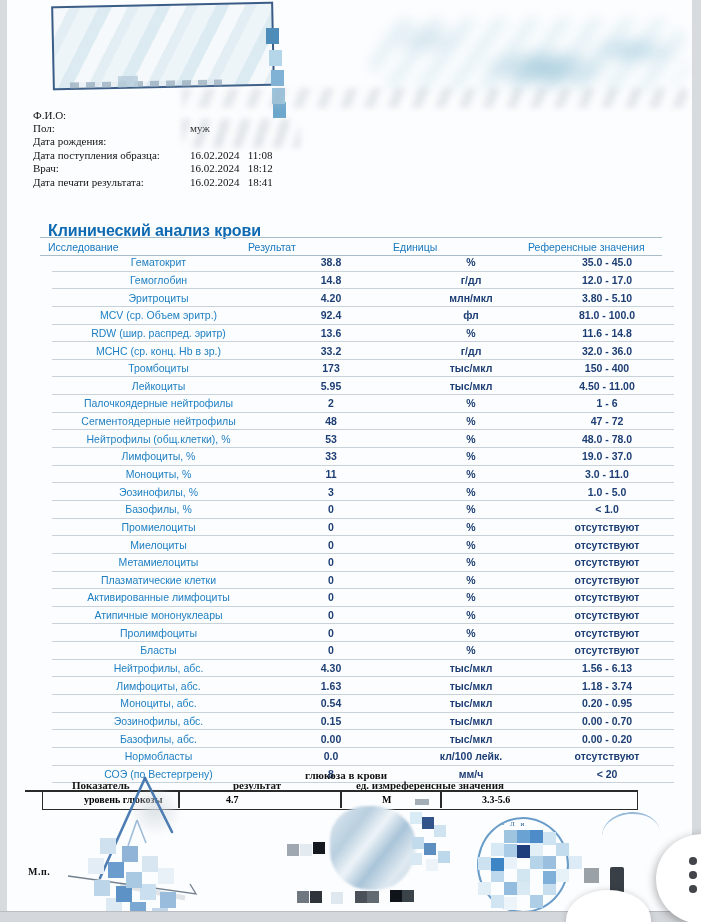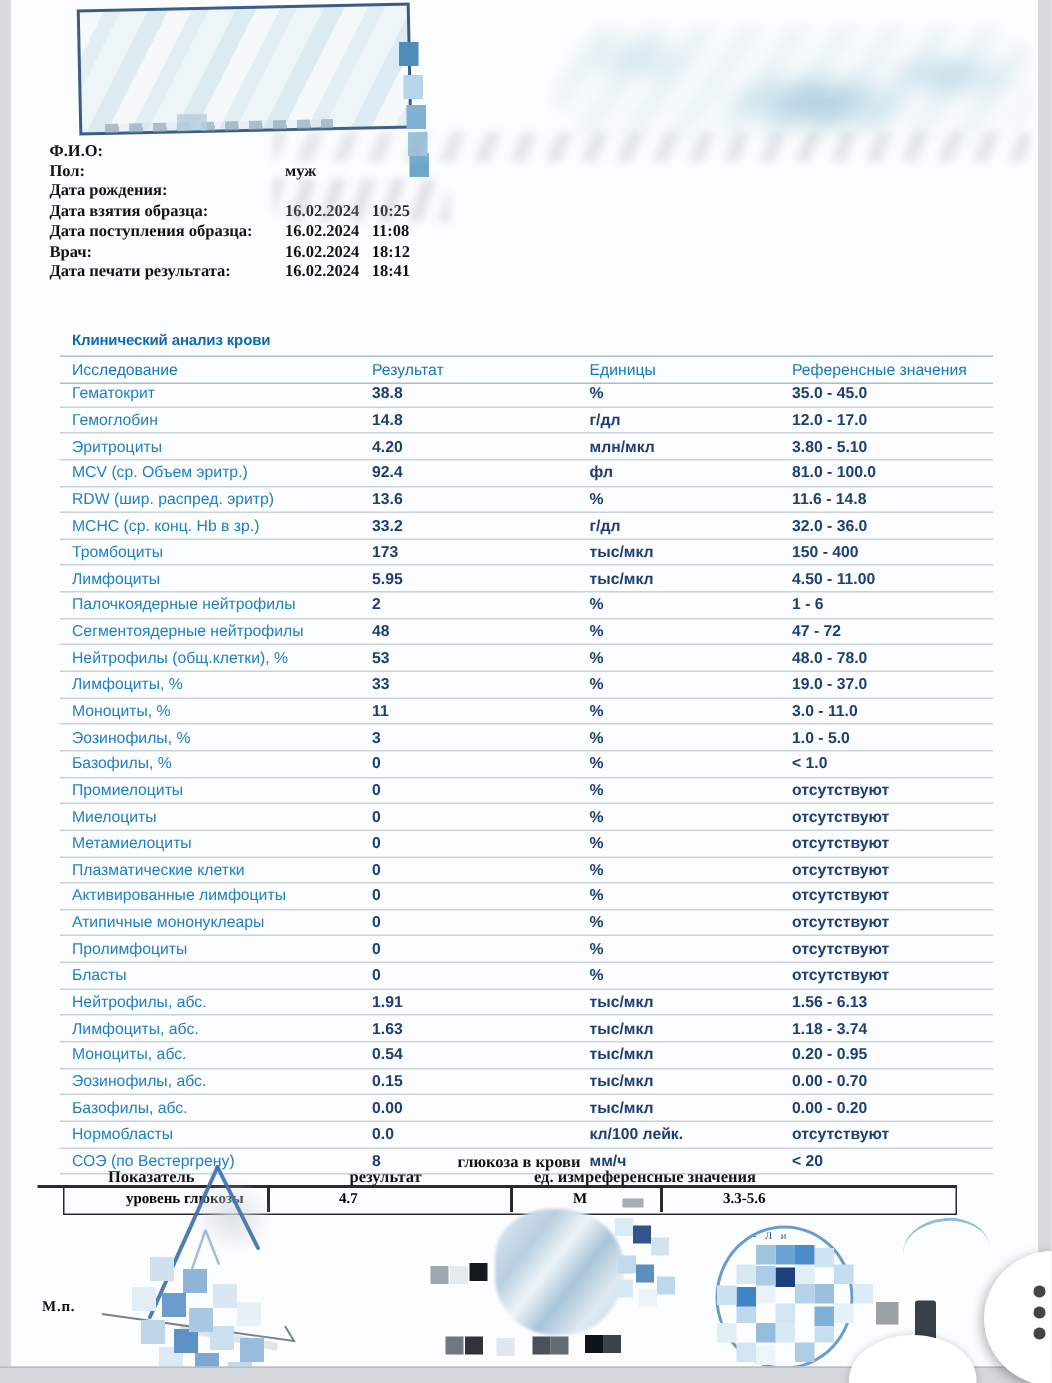--- a/index.html
+++ b/index.html
@@ -15,33 +15,33 @@
   .logo-bluecell{left:118px;top:76px;width:20px;height:11px;background:#b9cfdc;transform:rotate(-1.2deg);opacity:.85;}
   .logo-censor{left:266px;top:28px;width:13px;height:16px;background:#4e8cba;
     box-shadow:3px 22px #b5d6e8,5px 42px #7fb2d4,6px 60px #97c2dc,7px 74px #6ba6cc;}
   .hdr-watermark{left:368px;top:18px;width:322px;height:72px;border-radius:34px;filter:blur(6px);opacity:.9;
     background:
       radial-gradient(60px 26px at 18% 30%,#cfe2ec 0%,rgba(207,226,236,0) 70%),
       radial-gradient(90px 30px at 55% 70%,#9cc6d8 0%,rgba(156,198,216,0) 75%),
       radial-gradient(70px 24px at 82% 45%,#b6d6e4 0%,rgba(182,214,228,0) 70%),
       repeating-linear-gradient(125deg,rgba(210,230,240,.55) 0 12px,rgba(245,250,252,.2) 12px 26px);}
   
-  .patient{left:33px;top:94px;width:420px;font-family:"Liberation Serif",serif;font-weight:bold;font-size:11px;color:#121212;}
+  .patient{left:33px;top:108px;width:420px;font-family:"Liberation Serif",serif;font-weight:normal;font-size:11px;color:#121212;}
   .p-line{display:flex;height:13.4px;align-items:center;}
   .p-label{width:157px;flex:0 0 157px;}
   .p-value{white-space:pre;}
   .smudge1{left:182px;top:88px;width:505px;height:20px;filter:blur(3px);opacity:.8;
     background:repeating-linear-gradient(112deg,rgba(168,180,192,.38) 0 9px,rgba(236,240,244,.12) 9px 22px);}
   .smudge2{left:182px;top:119px;width:118px;height:29px;filter:blur(3px);opacity:.85;
     background:repeating-linear-gradient(108deg,rgba(168,180,192,.42) 0 8px,rgba(236,240,244,.12) 8px 19px);}
   
-  .cbc-title{left:48px;top:222px;font-size:10px;font-weight:bold;color:#0f6ab2;letter-spacing:-.1px;}
+  .cbc-title{left:48px;top:222px;font-size:16px;font-weight:bold;color:#0f6ab2;letter-spacing:-.1px;}
   .cbc-head{left:40px;top:237px;width:622px;height:17px;display:flex;align-items:center;
     border-top:1px solid #a9bdc9;border-bottom:1px solid #a9bdc9;color:#1878be;font-size:10.5px;}
-  .cbc-rows{left:40px;top:254px;width:622px;}
+  .cbc-rows{left:52px;top:254px;width:622px;text-align:center;}
   .cbc-row{display:flex;height:16.65px;align-items:center;border-bottom:1px solid #c8d2d8;font-size:10.5px;}
   .col-name{flex:0 0 205px;padding-left:8px;box-sizing:border-box;color:#1e7fc2;}
   .col-res{flex:0 0 145px;padding-left:3px;box-sizing:border-box;color:#1c3e74;font-weight:bold;}
   .col-unit{flex:0 0 135px;padding-left:3px;box-sizing:border-box;color:#1c3e74;font-weight:600;}
   .col-ref{flex:1;padding-left:3px;box-sizing:border-box;color:#1c3e74;font-weight:600;}
   .cbc-head .col-name,.cbc-head .col-res,.cbc-head .col-unit,.cbc-head .col-ref{color:#1878be;font-weight:normal;}
   
   .glu{font-family:"Liberation Serif",serif;color:#141414;}
   .glu-title{left:305px;top:769px;font-size:11px;font-weight:bold;}
   .glu-h{top:779px;font-size:11px;font-weight:bold;text-align:center;}
@@ -103,24 +103,20 @@
   </div>
     <div class="p-line">
     <span class="p-label">Пол:</span>
     <span class="p-value">муж</span>
   </div>
     <div class="p-line">
     <span class="p-label">Дата рождения:</span>
     <span class="p-value"></span>
   </div>
     <div class="p-line">
-    <span class="p-label">Дата взятия образца:</span>
-    <span class="p-value">16.02.2024   10:25</span>
-  </div>
-    <div class="p-line">
     <span class="p-label">Дата поступления образца:</span>
     <span class="p-value">16.02.2024   11:08</span>
   </div>
     <div class="p-line">
     <span class="p-label">Врач:</span>
     <span class="p-value">16.02.2024   18:12</span>
   </div>
     <div class="p-line">
     <span class="p-label">Дата печати результата:</span>
     <span class="p-value">16.02.2024   18:41</span>
@@ -173,21 +169,21 @@
     <span class="col-unit">г/дл</span>
     <span class="col-ref">32.0 - 36.0</span>
   </div>
     <div class="cbc-row">
     <span class="col-name">Тромбоциты</span>
     <span class="col-res">173</span>
     <span class="col-unit">тыс/мкл</span>
     <span class="col-ref">150 - 400</span>
   </div>
     <div class="cbc-row">
-    <span class="col-name">Лимфоциты</span>
+    <span class="col-name">Лейкоциты</span>
     <span class="col-res">5.95</span>
     <span class="col-unit">тыс/мкл</span>
     <span class="col-ref">4.50 - 11.00</span>
   </div>
     <div class="cbc-row">
     <span class="col-name">Палочкоядерные нейтрофилы</span>
     <span class="col-res">2</span>
     <span class="col-unit">%</span>
     <span class="col-ref">1 - 6</span>
   </div>
@@ -270,21 +266,21 @@
     <span class="col-ref">отсутствуют</span>
   </div>
     <div class="cbc-row">
     <span class="col-name">Бласты</span>
     <span class="col-res">0</span>
     <span class="col-unit">%</span>
     <span class="col-ref">отсутствуют</span>
   </div>
     <div class="cbc-row">
     <span class="col-name">Нейтрофилы, абс.</span>
-    <span class="col-res">1.91</span>
+    <span class="col-res">4.30</span>
     <span class="col-unit">тыс/мкл</span>
     <span class="col-ref">1.56 - 6.13</span>
   </div>
     <div class="cbc-row">
     <span class="col-name">Лимфоциты, абс.</span>
     <span class="col-res">1.63</span>
     <span class="col-unit">тыс/мкл</span>
     <span class="col-ref">1.18 - 3.74</span>
   </div>
     <div class="cbc-row">

